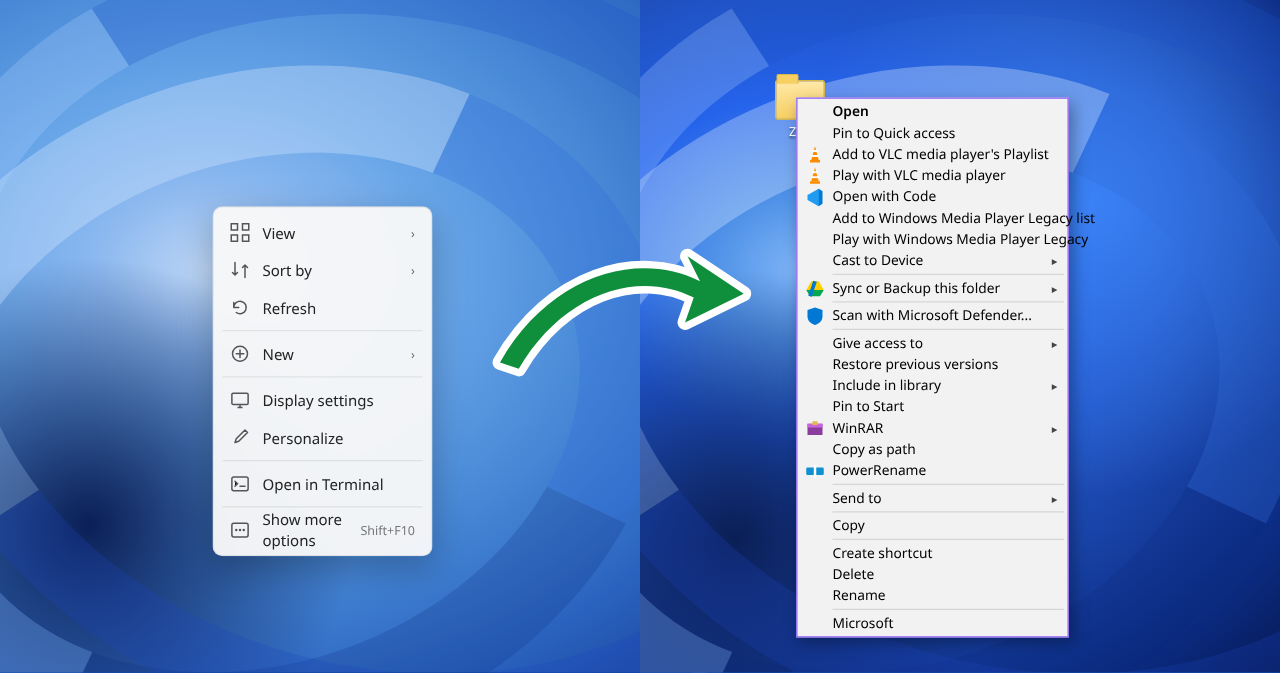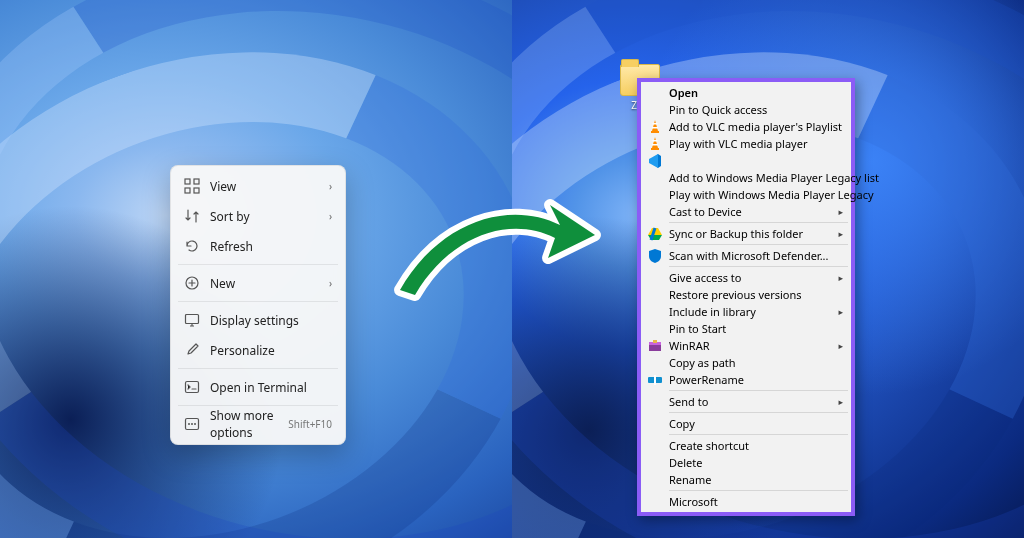--- a/index.html
+++ b/index.html
@@ -96,21 +96,21 @@
     background: rgba(0,0,0,0.08);
     margin: 3px 2px;
   }
 
   
   .menu-old {
     position: absolute;
     left: 125px; top: 78px;
     width: 218px;
     background: #f2f2f2;
-    border: 4px solid #8b5cf6;
+    border: 1px solid #8b5cf6;
     box-shadow: 3px 4px 12px rgba(0,0,0,0.35);
     font-size: 11px;
     color: #000;
     padding: 2px;
   }
   .menu-old .item {
     display: flex;
     align-items: center;
     height: 17px;
     padding: 0 6px 0 4px;
@@ -303,20 +303,21 @@
       </span>
       <span class="label">Play with VLC media player</span>
     </div>
     <div class="item">
       <span class="icon">
         <svg class="svg16" viewBox="0 0 16 16">
             <path d="M11 1l3 2v10l-3 2-7-6V7l7-6z" fill="#0078d4"></path>
             <path d="M11 1v14L2 10V6l9-5z" fill="#1f9cf0"></path>
           </svg>
       </span>
+      <span class="label">Open with Code</span>
     </div>
     <div class="item">
       <span class="icon"></span>
       <span class="label">Add to Windows Media Player Legacy list</span>
     </div>
     <div class="item">
       <span class="icon"></span>
       <span class="label">Play with Windows Media Player Legacy</span>
     </div>
     <div class="item">

